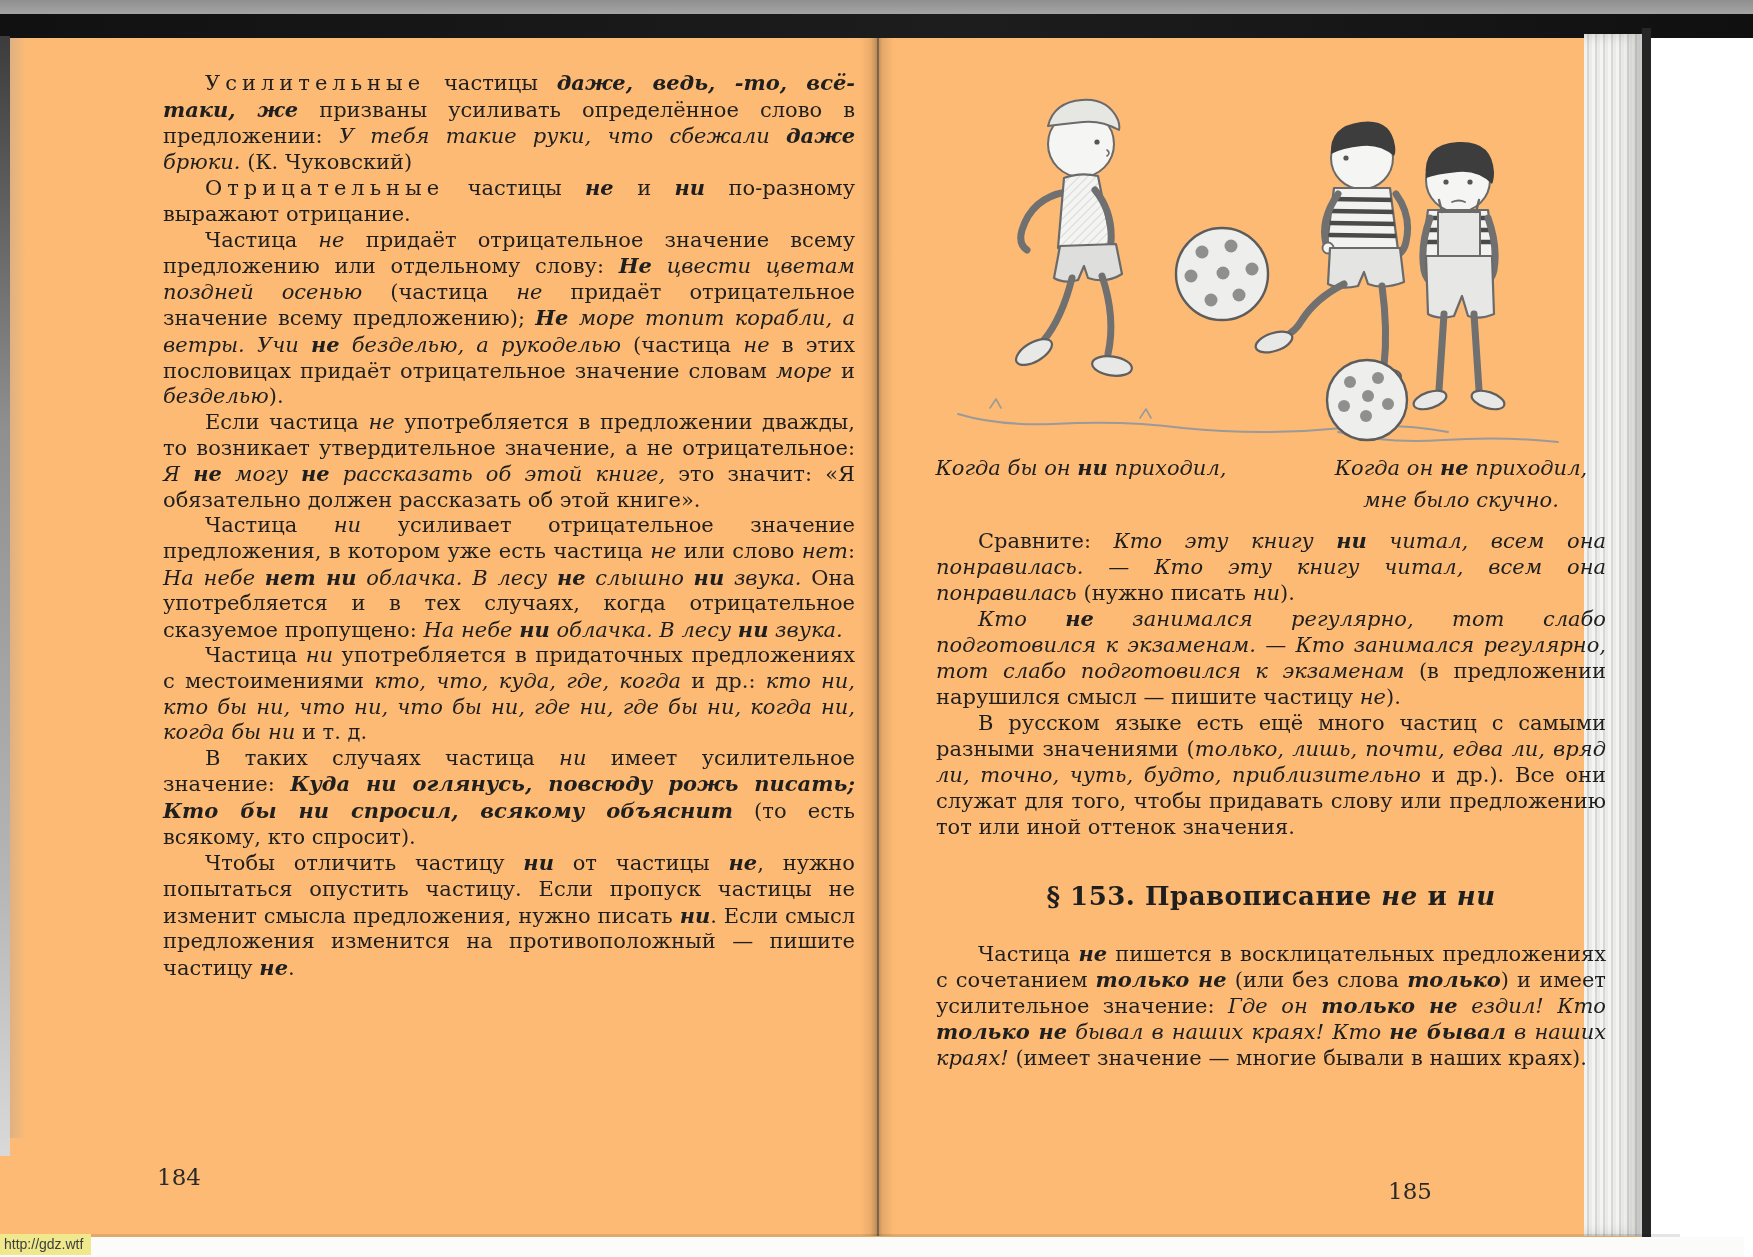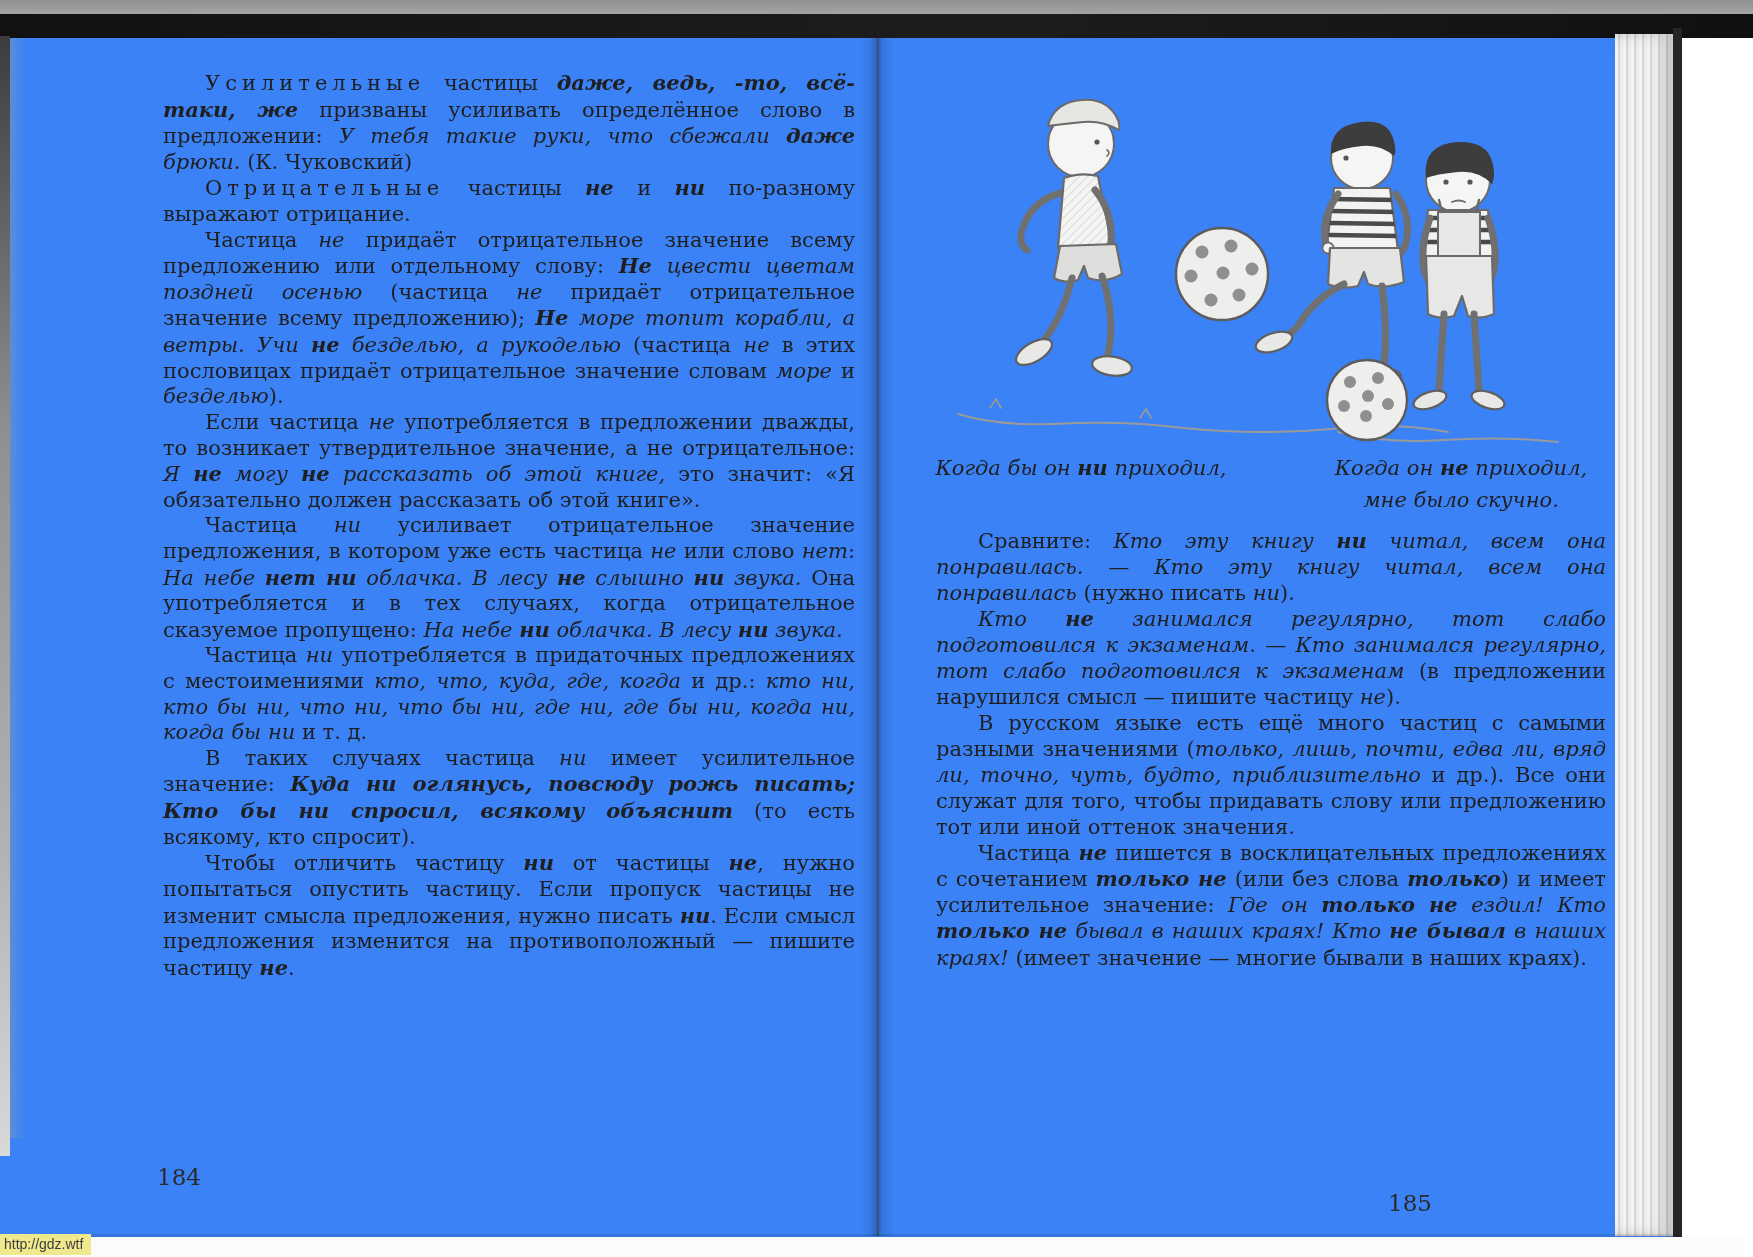--- a/index.html
+++ b/index.html
@@ -1,18 +1,18 @@
 <!DOCTYPE html>
 <html><head>
 <meta charset="utf-8">
 <style>
   html,body{margin:0;padding:0;}
   body{width:1753px;height:1257px;overflow:hidden;background:#ffffff;
        font-family:"DejaVu Serif","Liberation Serif",serif;color:#1f1f1f;}
-  #root{position:relative;width:1651px;height:1257px;background:#3b82f6;padding-left:31px;}
+  #root{position:relative;width:1651px;height:1257px;background:#fdba74;}
 
   
   .top-gray{position:absolute;left:0;top:0;width:1753px;height:16px;
             background:linear-gradient(180deg,#8f8f8f,#a8a8a8);}
   .top-black{position:absolute;left:0;top:14px;width:1753px;height:24px;
              background:linear-gradient(90deg,#111 0%,#1d1d1d 55%,#101010 100%);}
   .left-strip{position:absolute;left:0;top:36px;width:10px;height:1120px;
               background:linear-gradient(180deg,#3c3c3c,#8f8f8f 35%,#b5b5b5 75%,#d9d9d9);}
   .left-strip2{position:absolute;left:10px;top:38px;width:16px;height:1100px;
                background:linear-gradient(90deg,rgba(160,160,160,.35),rgba(255,255,255,0));}
@@ -30,21 +30,21 @@
   .page-text p{margin:0;text-indent:42px;text-align:justify;}
   .col-left{position:absolute;left:163px;top:70px;width:692px;font-size:21px;line-height:1.22;}
   .col-right{position:absolute;left:936px;top:528px;width:670px;font-size:21px;line-height:1.24;}
   .s-i{font-style:italic;}
   .s-bi{font-style:italic;font-weight:700;}
   .s-b{font-weight:700;}
   .s-sp{letter-spacing:5px;}
 
   .pagenum{position:absolute;font-size:23px;color:#2a2a2a;}
   .pagenum-left{left:157px;top:1164px;}
-  .pagenum-right{left:1388px;top:1178px;margin-top:12px;}
+  .pagenum-right{left:1388px;top:1178px;}
 
   .caption{position:absolute;top:452px;text-align:center;font-size:21px;line-height:1.5;}
   .caption-l{left:912px;width:338px;}
   .caption-r{left:1300px;width:322px;}
 
   .heading{font-size:26px;font-weight:700;text-align:center;text-indent:0 !important;
            margin:40px 0 28px 0;letter-spacing:.5px;}
 
   .illustration{position:absolute;left:930px;top:62px;width:680px;height:390px;}
 
@@ -182,20 +182,21 @@
     <div><span class="s-i">Когда он </span><span class="s-bi">не</span><span class="s-i"> приходил,</span></div>
     <div><span class="s-i">мне было скучно.</span></div>
   </div>
 
   <div class="col-right page-text">
     <div>
         <p><span class="s-r">Сравните: </span><span class="s-i">Кто эту книгу </span><span class="s-bi">ни</span><span class="s-i"> читал, всем она понравилась. — Кто эту книгу читал, всем она понравилась</span><span class="s-r"> (нужно писать </span><span class="s-i">ни</span><span class="s-r">).</span></p>
         <p><span class="s-i">Кто </span><span class="s-bi">не</span><span class="s-i"> занимался регулярно, тот слабо подготовился к экзаменам. — Кто занимался регулярно, тот слабо подготовился к экзаменам</span><span class="s-r"> (в предложении нарушился смысл — пишите частицу </span><span class="s-i">не</span><span class="s-r">).</span></p>
         <p><span class="s-r">В русском языке есть ещё много частиц с самыми разными значениями (</span><span class="s-i">только, лишь, почти, едва ли, вряд ли, точно, чуть, будто, приблизительно</span><span class="s-r"> и др.). Все они служат для того, чтобы придавать слову или предложению тот или иной оттенок значения.</span></p>
       </div>
+    <div class="heading"><span class="s-b">§ 153. Правописание </span><span class="s-bi">не</span><span class="s-b"> и </span><span class="s-bi">ни</span></div>
     <div>
         <p><span class="s-r">Частица </span><span class="s-bi">не</span><span class="s-r"> пишется в восклицательных предложениях с сочетанием </span><span class="s-bi">только не</span><span class="s-r"> (или без слова </span><span class="s-bi">только</span><span class="s-r">) и имеет усилительное значение: </span><span class="s-i">Где он </span><span class="s-bi">только не</span><span class="s-i"> ездил! Кто </span><span class="s-bi">только не</span><span class="s-i"> бывал в наших краях! Кто </span><span class="s-bi">не бывал</span><span class="s-i"> в наших краях!</span><span class="s-r"> (имеет значение — многие бывали в наших краях).</span></p>
       </div>
   </div>
   <div class="pagenum pagenum-right">185</div>
 
   <div class="watermark">http://gdz.wtf</div>
 
 </div>
 

